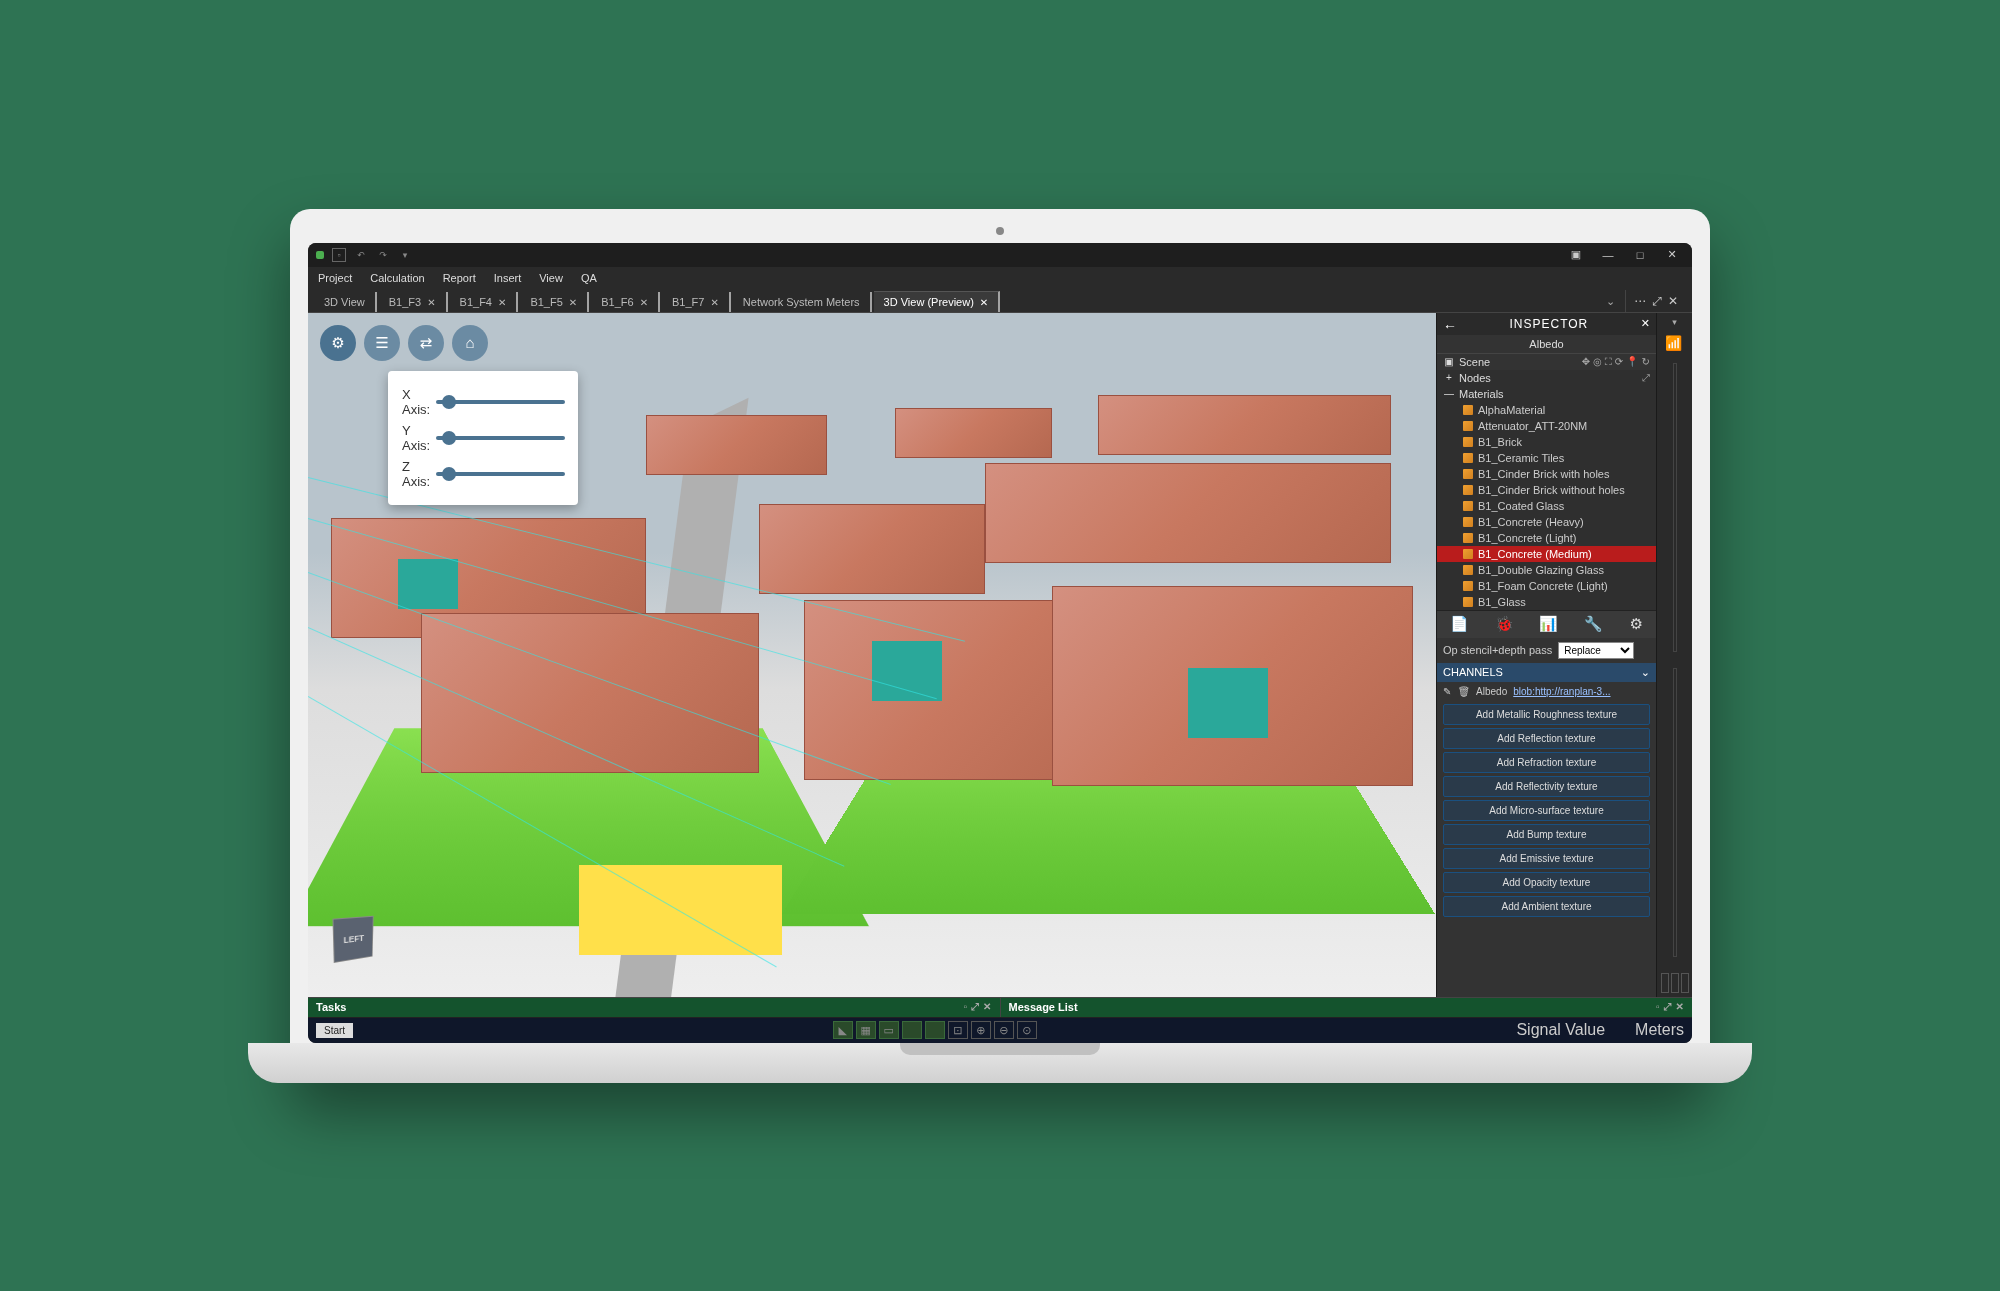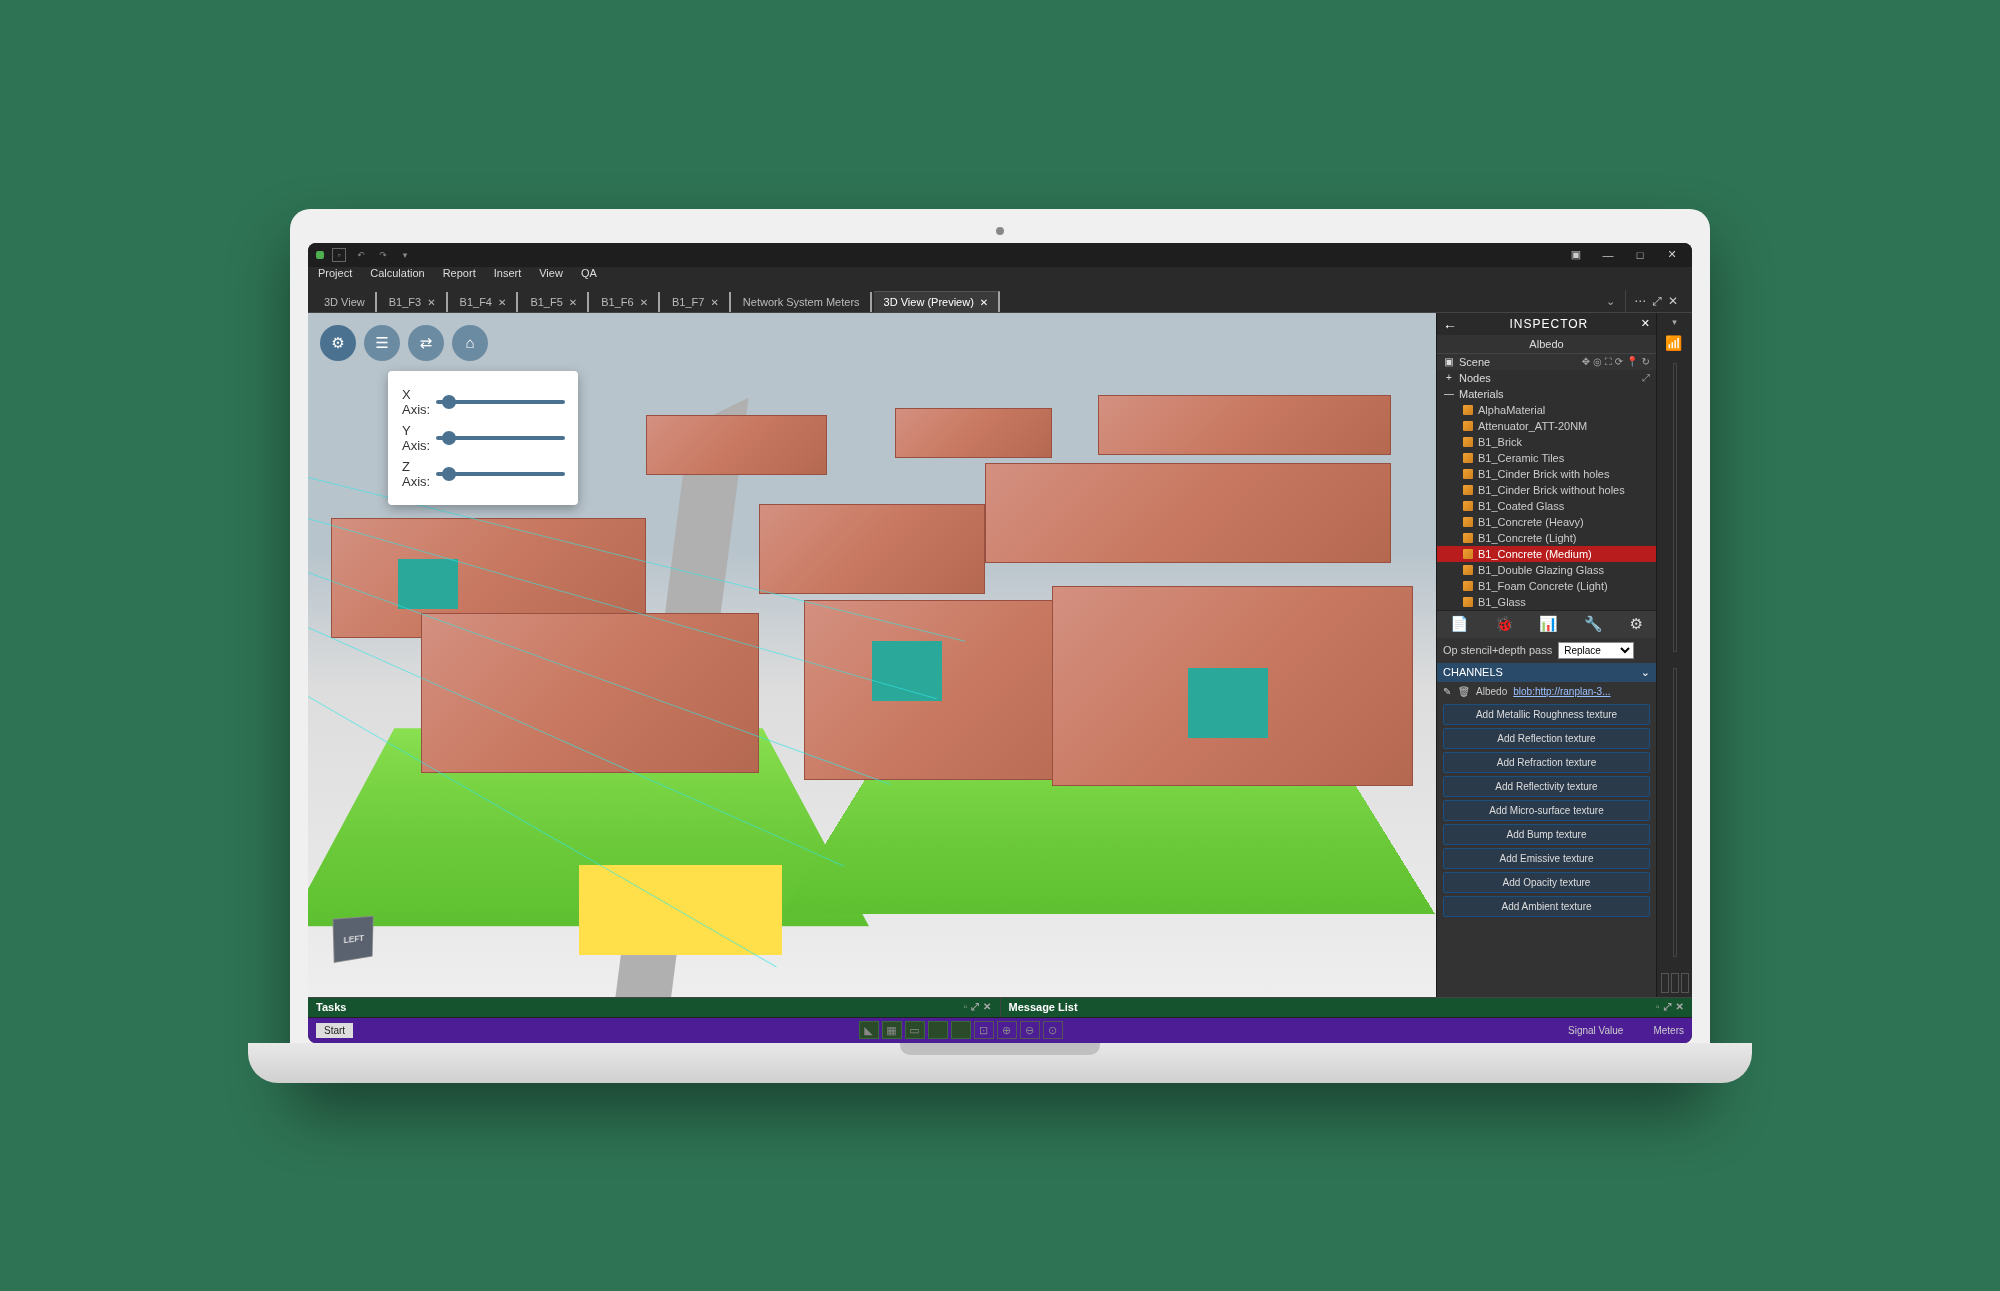--- a/index.html
+++ b/index.html
@@ -9,21 +9,21 @@
 .notch{width:8px;height:8px;background:#888;border-radius:50%;margin:0 auto 8px}
 .base{height:40px;background:linear-gradient(#e8e8e8,#d0d0d0);margin:0 -60px;border-radius:0 0 30px 30px;position:relative}
 .base::before{content:"";position:absolute;top:0;left:50%;transform:translateX(-50%);width:200px;height:12px;background:#c0c0c0;border-radius:0 0 10px 10px}
 
 .titlebar{display:flex;align-items:center;height:24px;background:#1e1e1e;padding:0 8px;gap:8px}
 .titlebar .dot{width:8px;height:8px;background:#4CAF50;border-radius:2px}
 .titlebar .ico{width:14px;height:14px;border:1px solid #666;display:flex;align-items:center;justify-content:center;font-size:9px;color:#888;cursor:pointer}
 .titlebar .spacer{flex:1}
 .titlebar .winbtn{width:24px;height:20px;display:flex;align-items:center;justify-content:center;color:#ccc;cursor:pointer;font-size:11px}
 
-.menubar{display:flex;height:22px;background:#2a2a2a;padding:0 10px;align-items:flex-start;gap:18px}
+.menubar{display:flex;height:22px;background:#2a2a2a;padding:0 10px;align-items:center;gap:18px}
 .menubar span{color:#ddd;cursor:pointer;font-size:11px}
 
 .tabbar{display:flex;height:24px;background:#2a2a2a;border-bottom:1px solid #444;align-items:flex-end;padding:0 6px;gap:2px}
 .tab{padding:4px 10px;color:#bbb;cursor:pointer;font-size:11px;display:flex;align-items:flex-end;gap:4px;border-right:2px solid #a3a3a3}
 .tab.active{background:#3a3a3a;color:#fff;border-top:1px solid #555}
 .tab .close{font-size:10px;margin-left:2px}
 .tabbar .spacer{flex:1}
 .tabbar .chev{padding:4px 8px;color:#aaa;cursor:pointer}
 .rt-toggle{display:flex;gap:6px;padding:4px 8px;border-left:1px solid #444;align-items:center}
 .rt-toggle span{cursor:pointer;font-size:12px}
@@ -82,26 +82,26 @@
 .rightbar .slot{width:4px;flex:1;border:1px solid #444;margin:4px 0}
 .rightbar .thumbs{display:flex;gap:2px;padding:4px}
 .rightbar .thumbs div{width:8px;height:20px;border:1px solid #555}
 
 .panels{display:flex;height:20px;background:#14532d;border-top:1px solid #444}
 .panel-title{flex:1;display:flex;align-items:center;padding:0 8px;gap:6px;color:#fff;font-weight:bold;font-size:11px}
 .panel-title.right{border-left:1px solid #444}
 .panel-icons{display:flex;gap:4px;color:#aaa;font-size:10px;margin-left:auto}
 .panel-icons span{cursor:pointer}
 
-.statusbar{height:26px;background:#4c1d95;display:flex;align-items:center;padding:0 8px;gap:6px;border-top:1px solid #222}
+.statusbar{height:26px;background:#0f172a;display:flex;align-items:center;padding:0 8px;gap:6px;border-top:1px solid #222}
 .start-btn{background:#ddd;color:#222;padding:2px 8px;font-size:10px;cursor:pointer}
 .statusbar .center-tools{display:flex;gap:3px;margin:0 auto}
 .center-tools .tb{width:20px;height:18px;border:1px solid #555;display:flex;align-items:center;justify-content:center;color:#888;font-size:11px;cursor:pointer}
 .center-tools .tb.green{border-color:#3a6a3a;background:#2a4a2a}
-.status-right{display:flex;gap:30px;color:#ccc;font-size:10px}
+.status-right{display:flex;gap:30px;color:#ccc;font-size:16px}
 </style>
 </head>
 <body>
 
 <div class="laptop">
 <div class="notch"></div>
 <div class="screen">
 
 <div class="titlebar">
  <span class="dot"></span>

